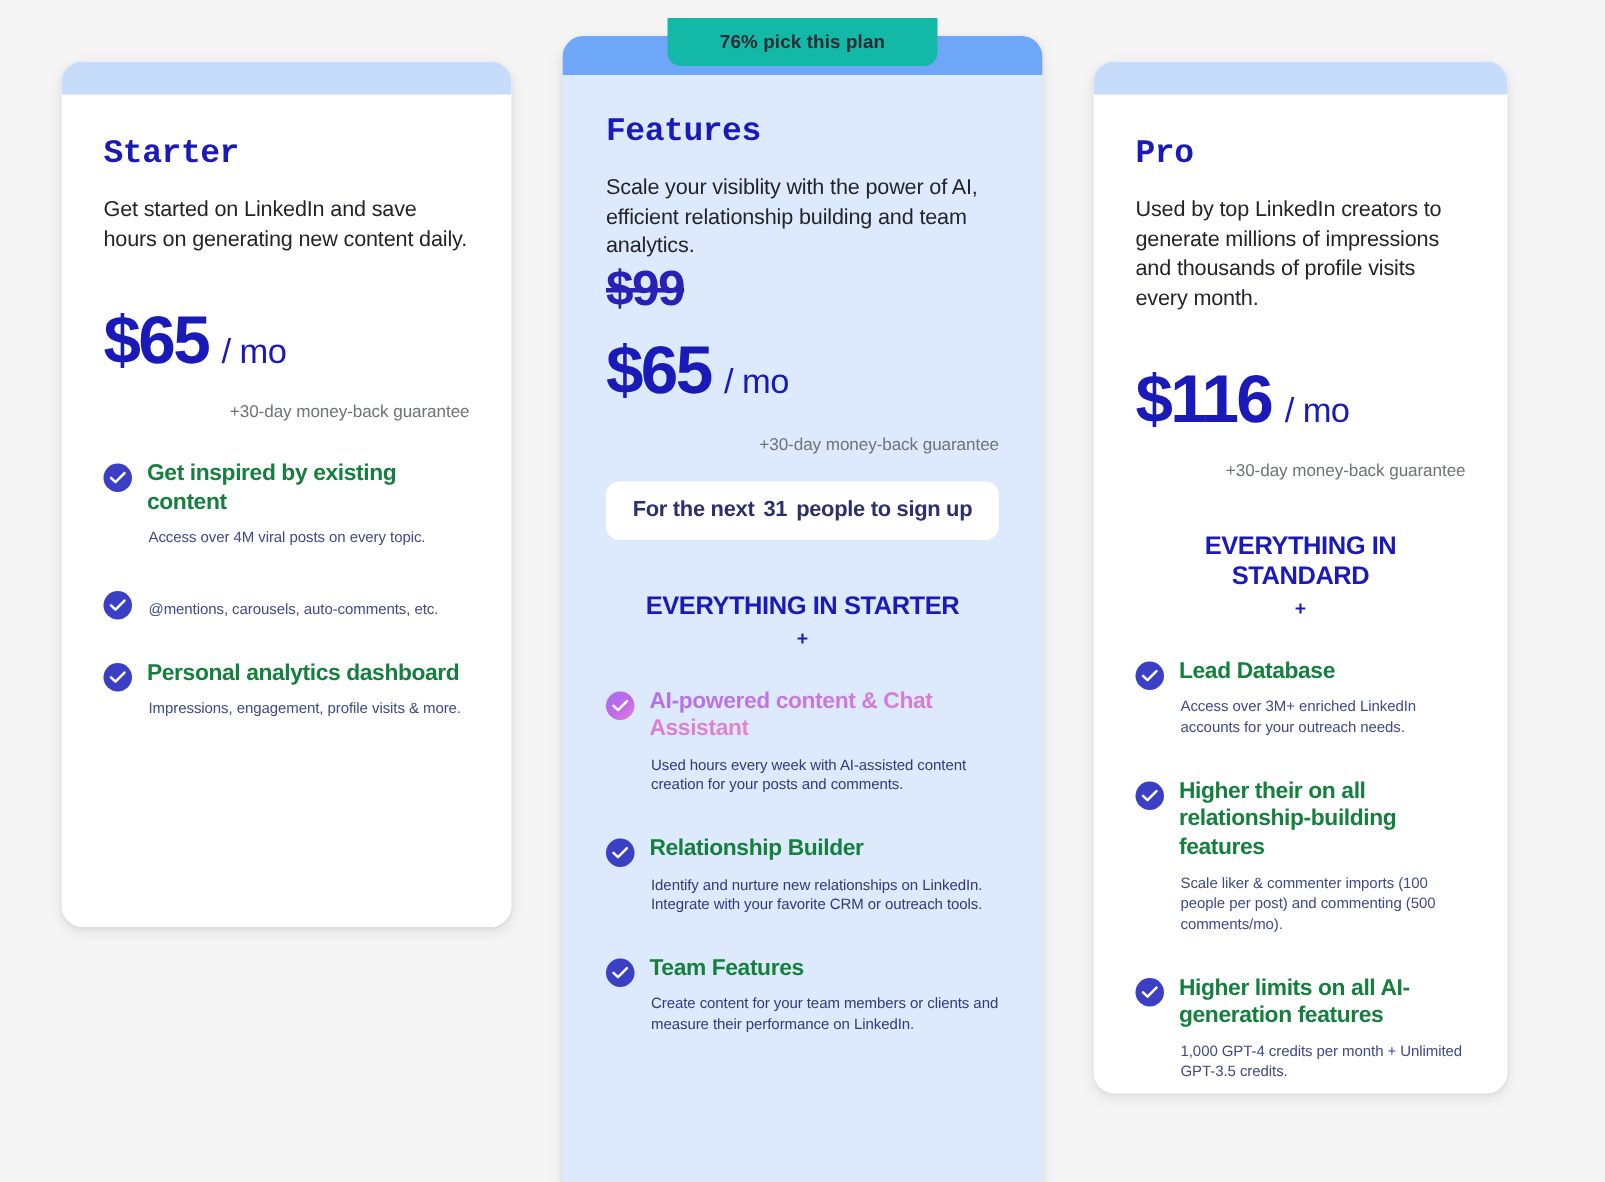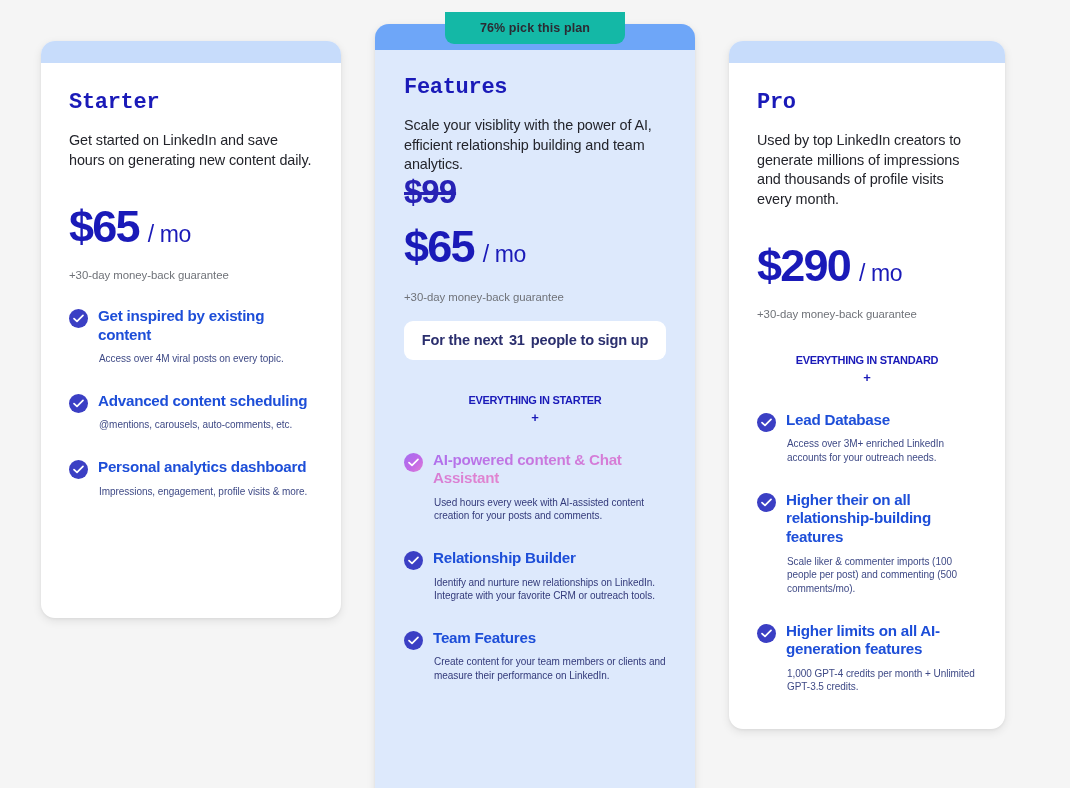--- a/index.html
+++ b/index.html
@@ -133,21 +133,21 @@
     font-size: 23px;
     font-weight: normal;
     color: #1a1ab8;
     margin-left: 9px;
     letter-spacing: -0.4px;
   }
 
   .guarantee {
     font-size: 11.4px;
     color: #6f7278;
-    text-align: left;
+    text-align: right;
     margin-top: 20px;
     letter-spacing: -0.05px;
   }
   #card-standard .guarantee { margin-top: 22px; }
 
   .signup-pill {
     margin-top: 18px;
     background: #ffffff;
     border-radius: 9px;
     height: 39px;
@@ -156,21 +156,21 @@
     justify-content: center;
     font-size: 14.6px;
     font-weight: bold;
     color: #2b2f6e;
     letter-spacing: -0.2px;
   }
   .signup-pill .count { margin: 0 6px; }
 
   .everything-head {
     text-align: center;
-    font-size: 11px;
+    font-size: 17px;
     font-weight: bold;
     color: #1a1ab8;
     letter-spacing: -0.3px;
     margin-top: 34px;
   }
   .everything-plus {
     text-align: center;
     font-size: 13px;
     font-weight: bold;
     color: #1a1ab8;
@@ -201,21 +201,21 @@
   .check.ai {
     background: linear-gradient(135deg, #a46ef0 0%, #c069e8 55%, #e27fd4 100%);
   }
   .check svg { display: block; }
 
   .feature-text { flex: 1 1 auto; min-width: 0; }
 
   .feature-title {
     font-size: 15.2px;
     font-weight: bold;
-    color: #1d4ed8;
+    color: #15803d;
     line-height: 1.22;
     letter-spacing: -0.25px;
   }
   .feature-title.ai {
     background: linear-gradient(90deg, #b070ec 0%, #d37ad8 60%, #e184cf 100%);
     -webkit-background-clip: text;
     background-clip: text;
     color: transparent;
   }
   .feature-sub {
@@ -260,21 +260,20 @@
           </span>
         </div>
 
         <div class="feature">
           <span class="check">
             <svg width="19" height="19" viewBox="0 0 19 19">
                 <path d="M5 9.6 L8 12.4 L14 6.4" fill="none" stroke="#ffffff" stroke-width="1.7" stroke-linecap="round" stroke-linejoin="round"></path>
               </svg>
           </span>
           <span class="feature-text">
-            <span class="feature-title">Advanced content scheduling</span>
             <span class="feature-sub" style="display:block">@mentions, carousels, auto-comments, etc.</span>
           </span>
         </div>
 
         <div class="feature">
           <span class="check">
             <svg width="19" height="19" viewBox="0 0 19 19">
                 <path d="M5 9.6 L8 12.4 L14 6.4" fill="none" stroke="#ffffff" stroke-width="1.7" stroke-linecap="round" stroke-linejoin="round"></path>
               </svg>
           </span>
@@ -356,21 +355,21 @@
 
   <div id="popular-badge">76% pick this plan</div>
 
   <div class="card" id="card-pro">
     <div class="card-strip"></div>
     <div class="card-body">
       <div class="plan-name">Pro</div>
       <div class="plan-desc">Used by top LinkedIn creators to generate millions of impressions and thousands of profile visits every month.</div>
 
       <div class="price-row">
-        <span class="price-main">$290</span>
+        <span class="price-main">$116</span>
         <span class="price-period">/ mo</span>
       </div>
 
       <div class="guarantee">+30-day money-back guarantee</div>
 
       <div class="everything-head">EVERYTHING IN STANDARD</div>
       <div class="everything-plus">+</div>
 
       <div class="features">
 

